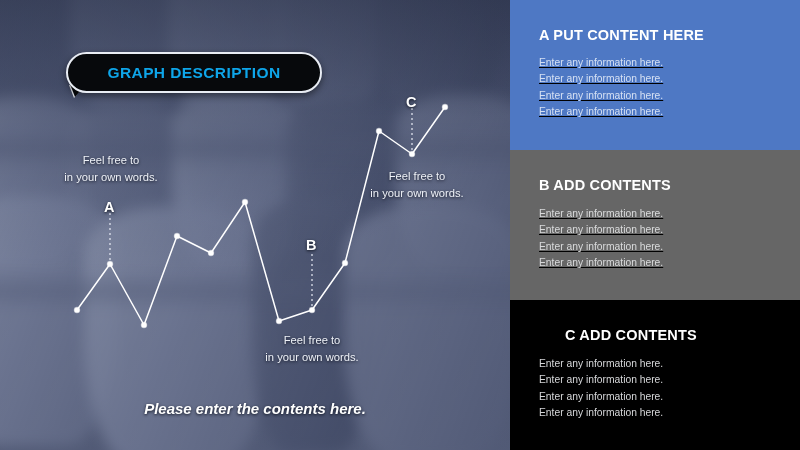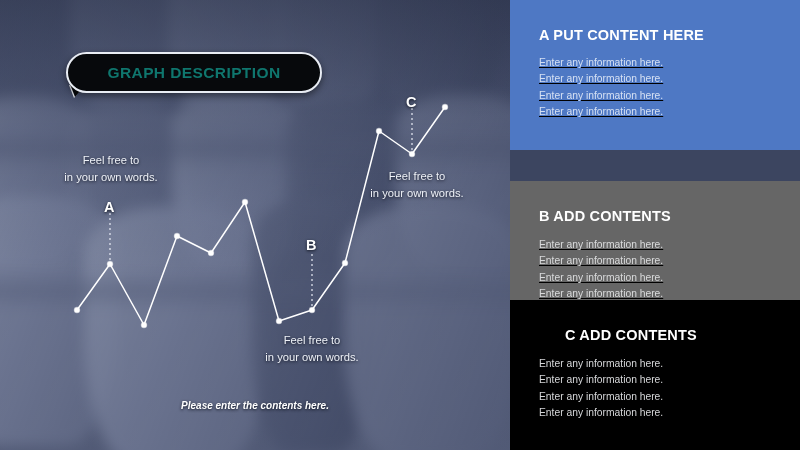--- a/index.html
+++ b/index.html
@@ -59,21 +59,21 @@
     left: 66px; top: 52px;
     width: 256px; height: 41px;
     background: #07090c;
     border: 2px solid #e9edf4;
     border-radius: 21px;
     box-sizing: border-box;
     display: flex; align-items: center; justify-content: center;
     box-shadow: 0 3px 7px rgba(0,0,0,.45);
   }
   #title-bubble .txt {
-    color: #0f766e;
+    color: #0ea5e9;
     font-size: 15.5px;
     font-weight: bold;
     letter-spacing: .4px;
     white-space: nowrap;
   }
   #bubble-tail {
     position: absolute;
     left: 70px; top: 84px;
     width: 0; height: 0;
     border-left: 5px solid transparent;
@@ -98,21 +98,21 @@
     color: #ffffff;
     font-size: 14.5px;
     font-weight: bold;
     text-shadow: 0 1px 3px rgba(10,14,26,.9);
   }
   #bottom-caption {
     position: absolute;
     left: 0; top: 400px; width: 510px;
     text-align: center;
     color: #ffffff;
-    font-size: 10px;
+    font-size: 15px;
     font-weight: bold;
     font-style: italic;
     text-shadow: 0 1px 3px rgba(10,14,26,.9);
   }
 
   
   #panels {
     position: absolute;
     left: 510px; top: 0;
     width: 290px; height: 384px; padding-left: 32px;
@@ -124,21 +124,21 @@
     font-weight: bold;
     color: #ffffff;
     letter-spacing: .2px;
   }
   .panel ul { list-style: none; margin: 0; padding: 0; text-decoration: underline; }
   .panel li { font-size: 10.3px; line-height: 16.3px; }
   #panel-a { top: 0; height: 150px; background: #4e78c4; }
   #panel-a h2 { padding-top: 27px; }
   #panel-a ul { padding-top: 12px; }
   #panel-a li { color: #d5e0f3; }
-  #panel-b { top: 150px; height: 150px; background: #666666; margin-top: 31px; }
+  #panel-b { top: 150px; height: 150px; background: #666666; }
   #panel-b h2 { padding-top: 27px; }
   #panel-b ul { padding-top: 13px; }
   #panel-b li { color: #d9dadb; }
   #panel-c { top: 300px; height: 150px; background: #000000; }
   #panel-c h2 { padding-top: 27px; margin-left: 26px; }
   #panel-c ul { padding-top: 13px; }
   #panel-c li { color: #d6d7d9; }
 </style>
 </head>
 <body>

